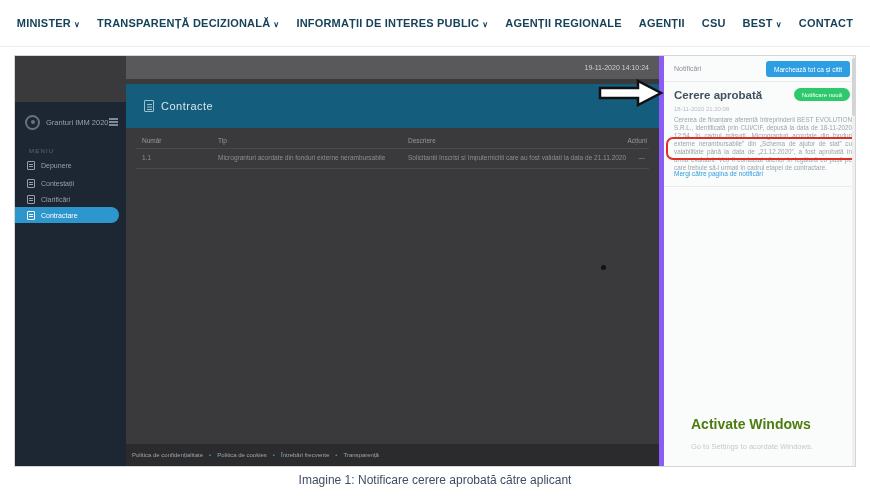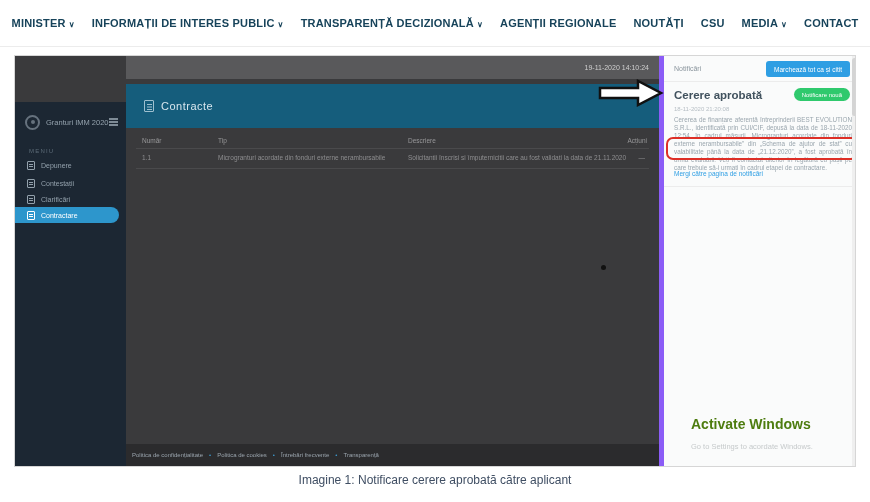--- a/index.html
+++ b/index.html
@@ -114,38 +114,38 @@
 <body>
 
 <div class="page">
 
   <nav class="topnav">
     <div class="nav-item">
         <span>MINISTER</span>
         <span class="chev"></span>
       </div>
     <div class="nav-item">
+        <span>TRANSPARENȚĂ DECIZIONALĂ</span>
+        <span class="chev"></span>
+      </div>
+    <div class="nav-item">
         <span>INFORMAȚII DE INTERES PUBLIC</span>
         <span class="chev"></span>
       </div>
     <div class="nav-item">
-        <span>TRANSPARENȚĂ DECIZIONALĂ</span>
-        <span class="chev"></span>
-      </div>
-    <div class="nav-item">
         <span>AGENȚII REGIONALE</span>
       </div>
     <div class="nav-item">
-        <span>NOUTĂȚI</span>
+        <span>AGENȚII</span>
       </div>
     <div class="nav-item">
         <span>CSU</span>
       </div>
     <div class="nav-item">
-        <span>MEDIA</span>
+        <span>BEST</span>
         <span class="chev"></span>
       </div>
     <div class="nav-item">
         <span>CONTACT</span>
       </div>
   </nav>
 
   <div class="shot">
 
     <div class="sidebar">

